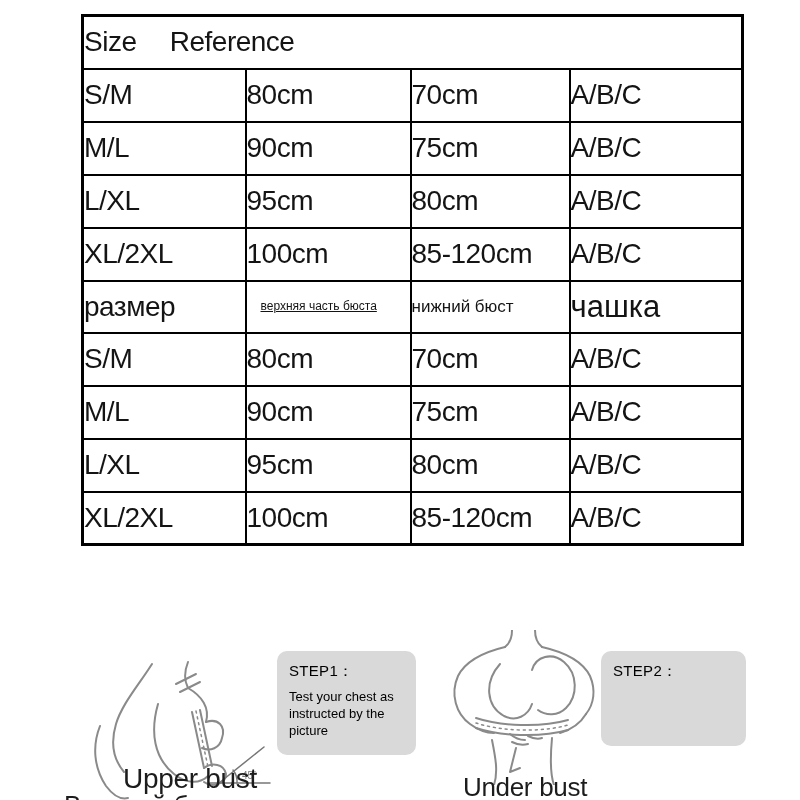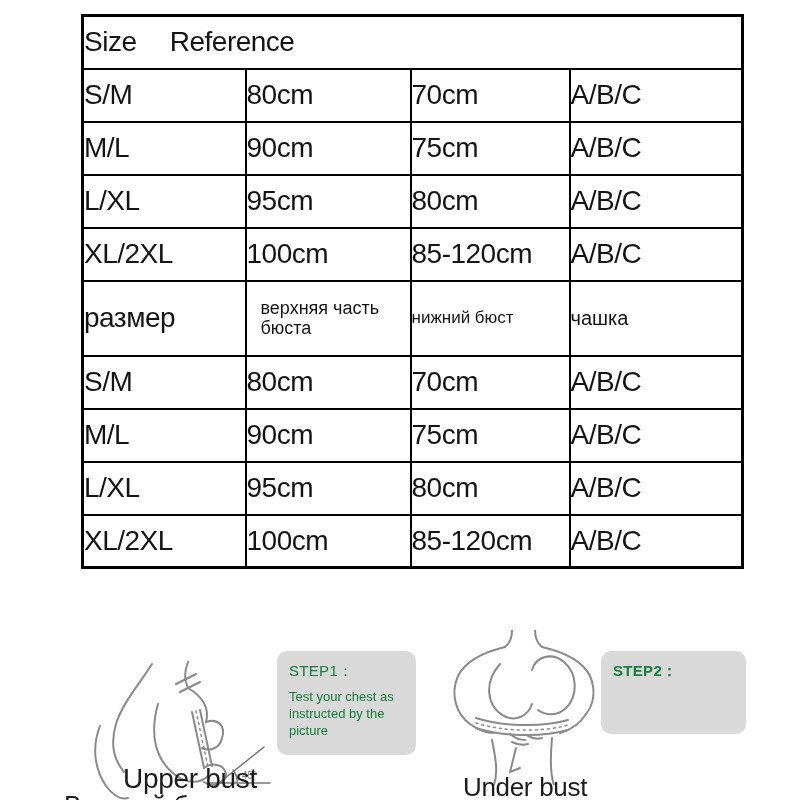--- a/index.html
+++ b/index.html
@@ -18,36 +18,36 @@
     vertical-align:middle;
     font-size:28px; height:53px; padding:0;
     letter-spacing:-0.5px; color:#141414;
   }
   td.title-cell {
     height:66px; font-size:30px; letter-spacing:0.5px; word-spacing:26px;
   }
   tr.header-row-en td { font-size:28px; height:50px; }
   tr.header-row-ru td { height:52px; }
   tr.header-row-ru td.col0 { font-size:28px; }
-  tr.header-row-ru td.col1 { font-size:18px; line-height:1.15; letter-spacing:0; padding:16px 14px; }
+  tr.header-row-ru td.col1 { font-size:12px; line-height:1.15; letter-spacing:0; padding:16px 14px;text-decoration:underline; }
   tr.header-row-ru td.col2 { font-size:17px; letter-spacing:0; }
-  tr.header-row-ru td.col3 { font-size:20px; letter-spacing:0; }
+  tr.header-row-ru td.col3 { font-size:31px; letter-spacing:0; }
 
   
   .figure { position:absolute; }
   .figure svg path, .figure svg line, .figure svg circle {
     fill:none; stroke:#8a8a8a; stroke-width:2; stroke-linecap:round; stroke-linejoin:round;
   }
   .figure svg .tape-ticks { stroke-dasharray:2,4; stroke-width:1.5; }
   .figure svg .angle-line { stroke:#777; stroke-width:1.5; }
   .figure svg text { fill:#777; stroke:none; font-family:"Liberation Sans",sans-serif; }
 
   .step-box {
     position:absolute; background:#d9d9d9; border-radius:10px;
-    padding:11px 4px 10px 12px; color:#15803d;
+    padding:11px 4px 10px 12px; color:#000000;
   }
   .step-label { font-size:15px; margin-bottom:7px; letter-spacing:0.3px; }
   .step-text  { font-size:13px; line-height:1.32; }
 
   .caption { position:absolute; text-align:center; font-size:28px; color:#1c1c1c; letter-spacing:-0.3px; }
   .caption-ru-cut { position:absolute; font-size:26px; color:#1c1c1c; white-space:nowrap; }
 </style>
 </head>
 <body>
 
@@ -180,21 +180,21 @@
 
       <path d="M76,118 L70,142 L80,138"></path>
     </svg>
   </div>
 
   <div class="step-box" style="left:277px; top:651px; width:139px; height:104px;">
     <div class="step-label">STEP1：</div>
     <div class="step-text">Test your chest as instructed by the picture</div>
   </div>
 
-  <div class="step-box" style="left:601px; top:651px; width:145px; height:83px;font-weight:bold;">
+  <div class="step-box" style="left:601px; top:651px; width:145px; height:95px;">
     <div class="step-label">STEP2：</div>
   </div>
 
   <div class="caption" style="left:60px; top:763px; width:260px;">Upper bust</div>
   <div class="caption" style="left:425px; top:772px; width:200px; font-size:26px;">Under bust</div>
 
   <div class="caption-ru-cut" style="left:64px; top:790px;">Верхний бюст</div>
   <div class="caption-ru-cut" style="left:456px; top:796px;">Нижний бюст</div>
 
 </div>

